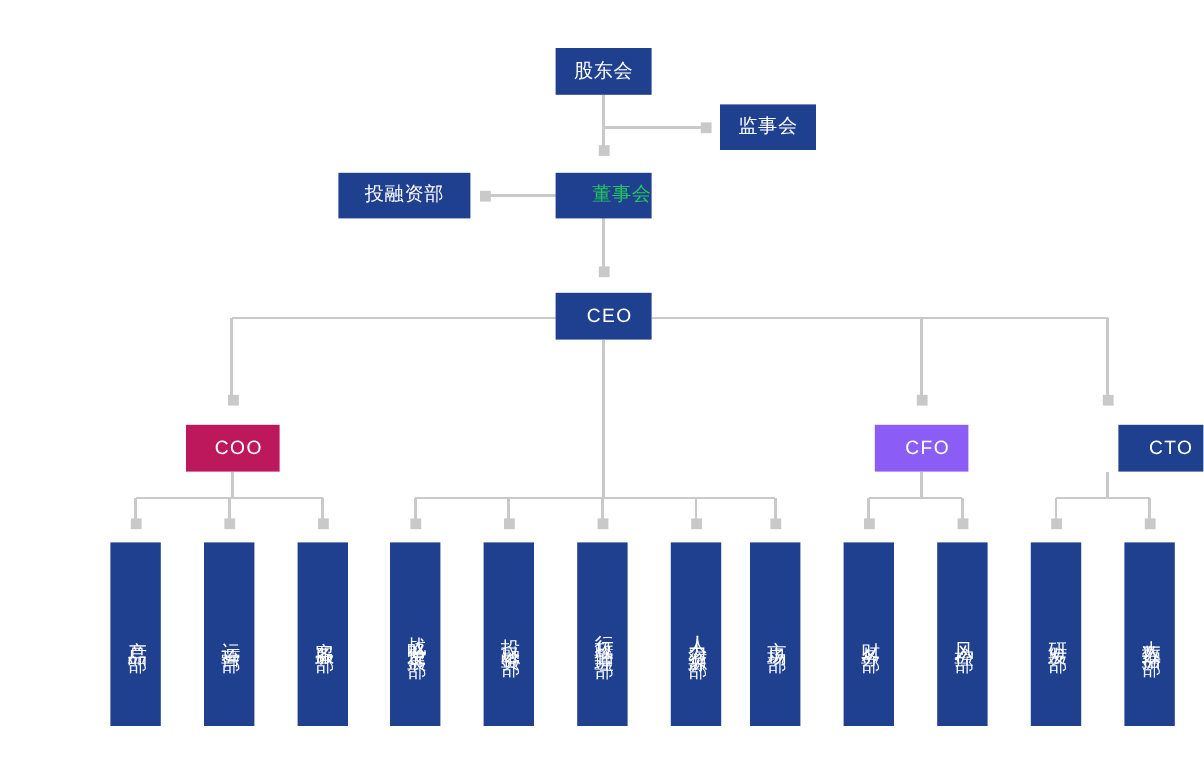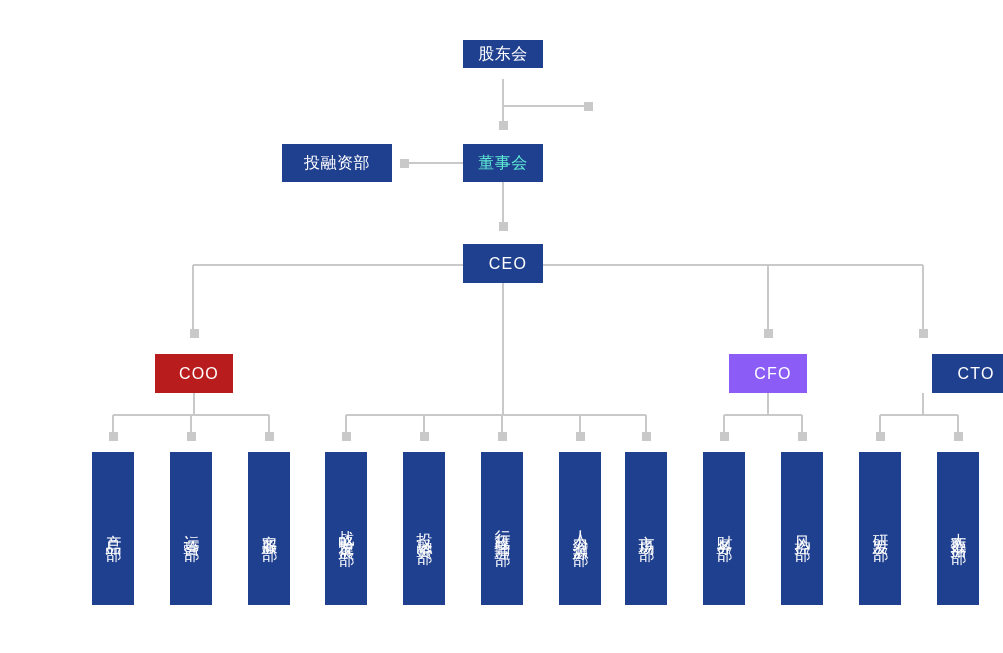--- a/index.html
+++ b/index.html
@@ -122,38 +122,41 @@
   <div class="conn-sq" style="left: 341.5px; top: 432px; background: rgb(201, 201, 201);"></div>
   <div class="conn-sq" style="left: 419.5px; top: 432px; background: rgb(201, 201, 201);"></div>
   <div class="conn-sq" style="left: 497.5px; top: 432px; background: rgb(201, 201, 201);"></div>
   <div class="conn-sq" style="left: 575.5px; top: 432px; background: rgb(201, 201, 201);"></div>
   <div class="conn-sq" style="left: 641.5px; top: 432px; background: rgb(201, 201, 201);"></div>
   <div class="conn-sq" style="left: 719.5px; top: 432px; background: rgb(201, 201, 201);"></div>
   <div class="conn-sq" style="left: 797.5px; top: 432px; background: rgb(201, 201, 201);"></div>
   <div class="conn-sq" style="left: 875.5px; top: 432px; background: rgb(201, 201, 201);"></div>
   <div class="conn-sq" style="left: 953.5px; top: 432px; background: rgb(201, 201, 201);"></div>
 
-  <div class="node node-h" style="left: 463px; top: 40px; width: 80px; height: 28px; background: rgb(31, 63, 143); color: rgb(255, 255, 255);">
+  <div class="node node-h" style="left: 463px; top: 40px; width: 80px; height: 39px; background: rgb(31, 63, 143); color: rgb(255, 255, 255);">
     <span>股东会</span>
   </div>
 
+  <div class="node node-h" style="left: 600px; top: 87px; width: 80px; height: 38px; background: rgb(31, 63, 143); color: rgb(255, 255, 255);">
+    <span>监事会</span>
+  </div>
 
   <div class="node node-h" style="left: 282px; top: 144px; width: 110px; height: 38px; background: rgb(31, 63, 143); color: rgb(255, 255, 255);">
     <span>投融资部</span>
   </div>
 
-  <div class="node node-h" style="left: 463px; top: 144px; width: 80px; height: 38px; background: rgb(31, 63, 143); color: #5eead4;">
+  <div class="node node-h" style="left: 463px; top: 144px; width: 80px; height: 38px; background: rgb(31, 63, 143); color: #22c55e; justify-content: flex-end;">
     <span>董事会</span>
   </div>
 
   <div class="node node-exec" style="left: 463px; top: 244px; width: 80px; height: 39px; background: rgb(31, 63, 143); color: rgb(255, 255, 255);">
     <span>CEO</span>
   </div>
 
-  <div class="node node-exec" style="left: 155px; top: 354px; width: 78px; height: 39px; background: #b91c1c; color: rgb(255, 255, 255);">
+  <div class="node node-exec" style="left: 155px; top: 354px; width: 78px; height: 39px; background: #be185d; color: rgb(255, 255, 255);">
     <span>COO</span>
   </div>
 
   <div class="node node-exec" style="left: 729px; top: 354px; width: 78px; height: 39px; background: #8b5cf6; color: rgb(255, 255, 255);">
     <span>CFO</span>
   </div>
 
   <div class="node node-exec" style="left: 904px; top: 354px; width: 78px; height: 39px; background: rgb(31, 63, 143); color: rgb(255, 255, 255); margin-left: 28px;">
     <span>CTO</span>
   </div>

